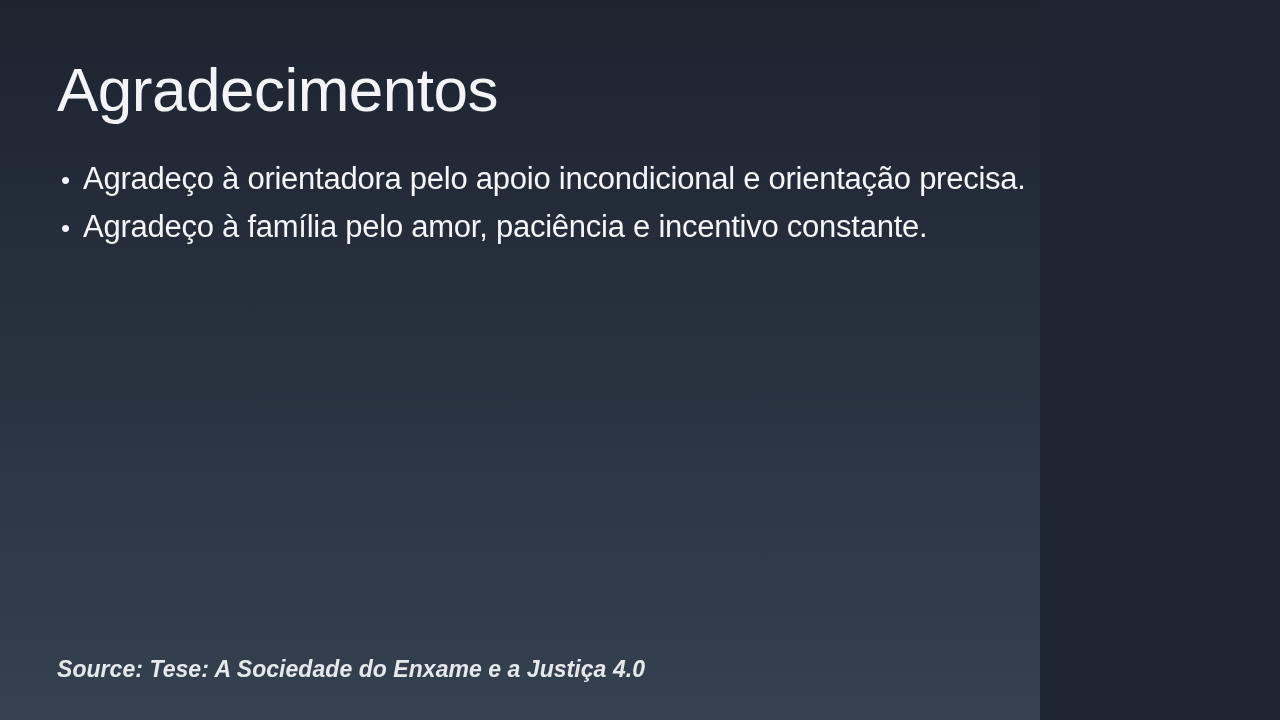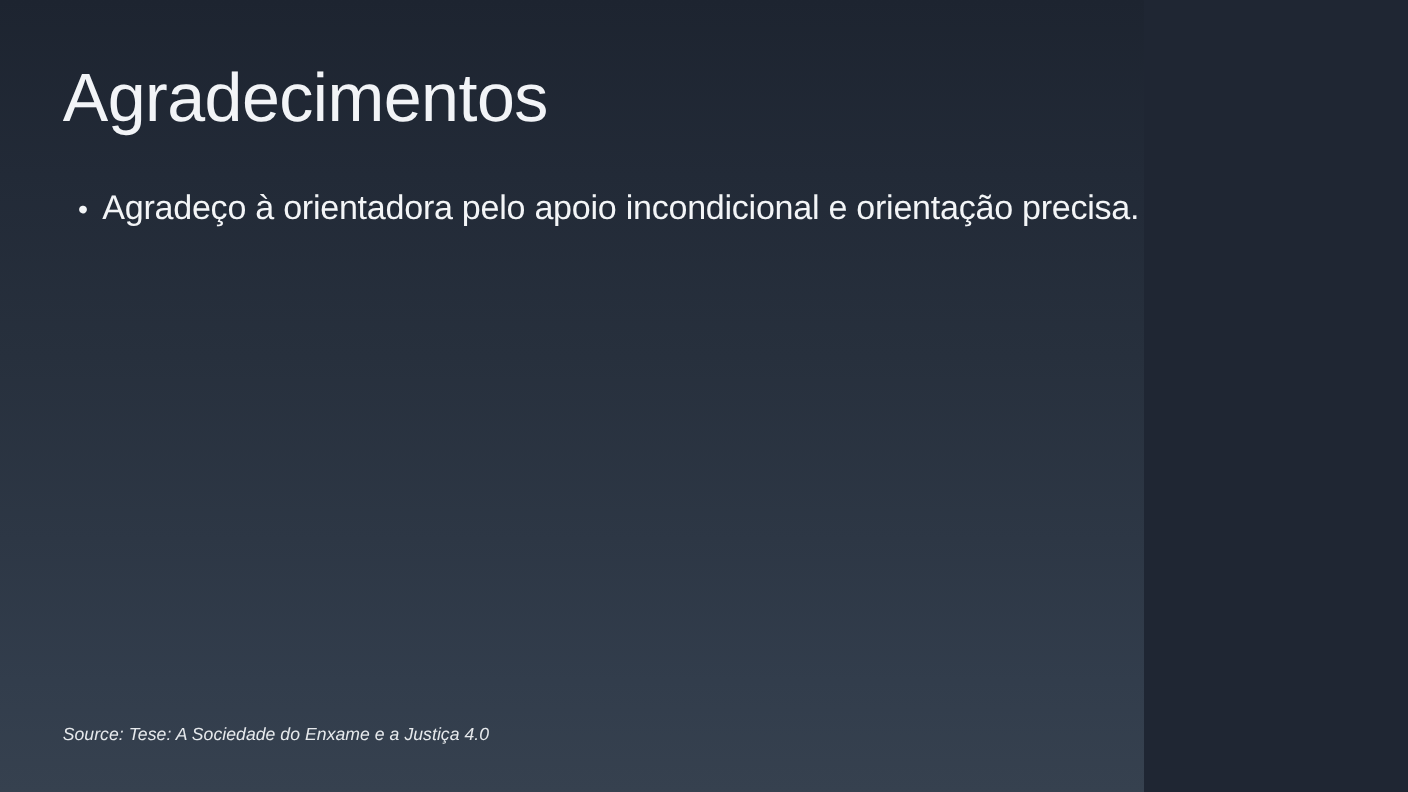--- a/index.html
+++ b/index.html
@@ -44,21 +44,21 @@
     letter-spacing: -0.5px;
     color: #f2f4f7;
     white-space: nowrap;
   }
 
   .bullet-list {
     position: absolute;
     left: 57px;
     top: 152px;
     width: 1162px;
-    margin: 14px;
+    margin: 4px;
     padding: 0;
     list-style: none;
   }
 
   .bullet-item {
     position: relative;
     margin: 0 0 0.5px 0;
     padding: 0 0 0 22px;
     font-family: "Liberation Sans", sans-serif;
     font-weight: 300;
@@ -83,36 +83,39 @@
     text-indent: 0;
   }
 
   .source-note {
     position: absolute;
     left: 57px;
     top: 657px;
     margin: 0;
     font-family: "Liberation Sans", sans-serif;
     font-style: italic;
-    font-weight: 400;
-    font-size: 16px;
+    font-weight: 700;
+    font-size: 23px;
     line-height: 24px;
     letter-spacing: 0.05px;
     color: #e6e9ec;
     white-space: nowrap;
   }
 </style>
 </head>
 <body>
 
 <div class="slide">
 
   <h1 class="slide-title">Agradecimentos</h1>
 
   <ul class="bullet-list">
     <li class="bullet-item">
       <span class="bullet-dot">•</span><span class="bullet-text">Agradeço à orientadora pelo apoio incondicional e orientação precisa.</span>
     </li>
+    <li class="bullet-item">
+      <span class="bullet-dot">•</span><span class="bullet-text">Agradeço à família pelo amor, paciência e incentivo constante.</span>
+    </li>
   </ul>
 
   <p class="source-note">Source: Tese: A Sociedade do Enxame e a Justiça 4.0</p>
 
 </div>
 
 </body></html>

